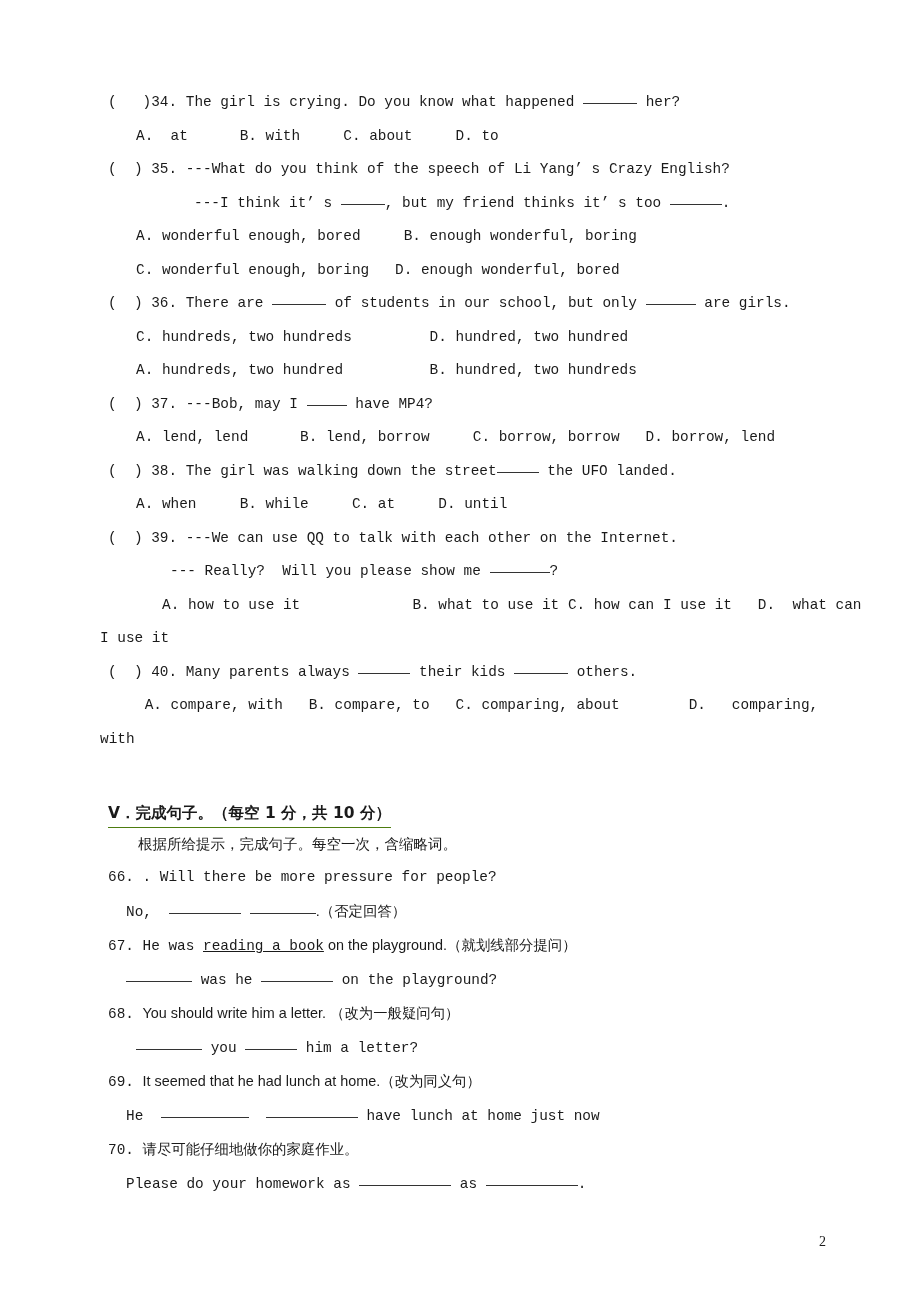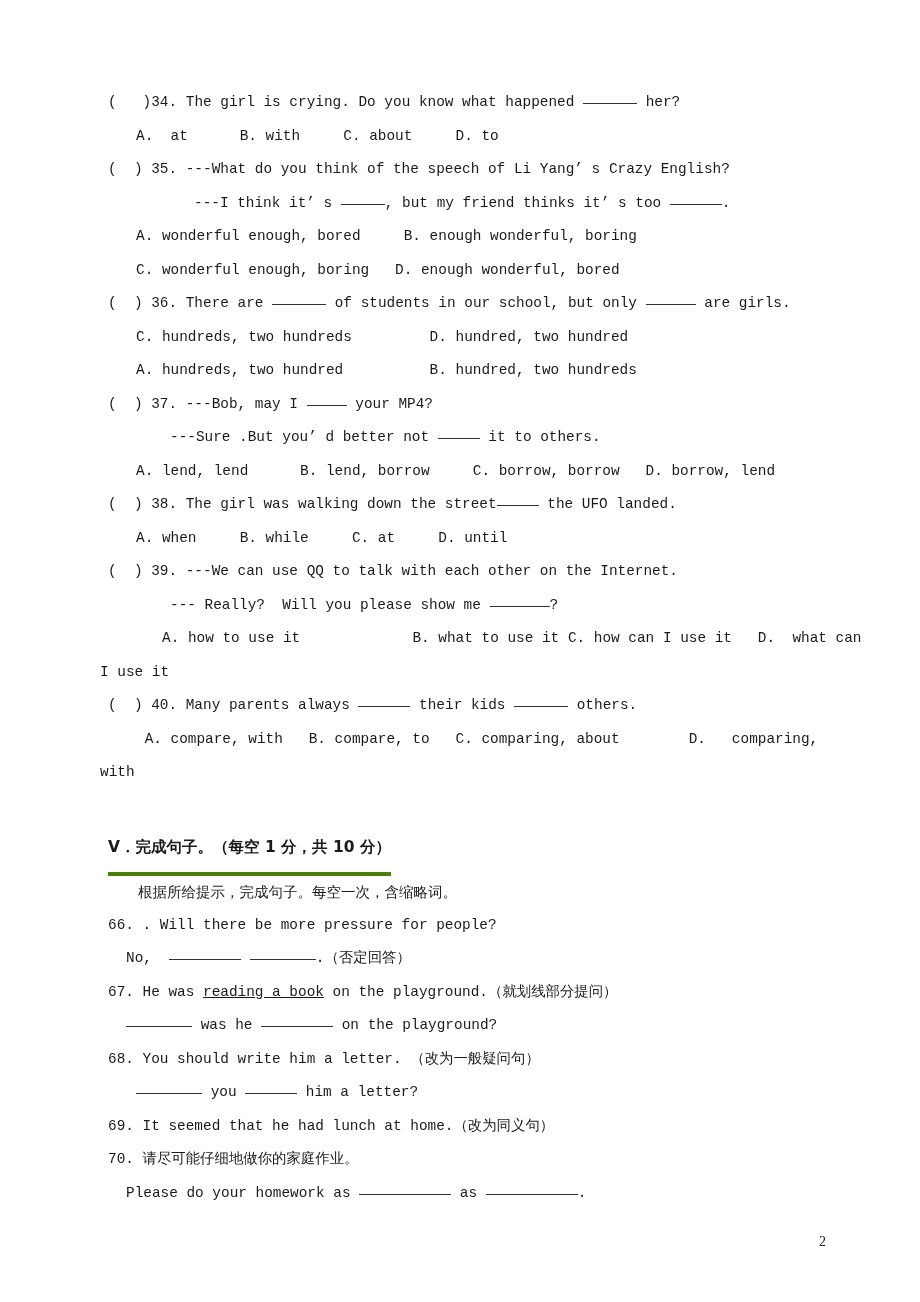--- a/index.html
+++ b/index.html
@@ -48,35 +48,35 @@
   }
   .u { text-decoration: underline; text-align: right; }
 
   
   .sec-head {
     font-family: "DejaVu Sans", "Liberation Sans", sans-serif;
     font-weight: bold;
     font-size: 15.5px;
     line-height: 26px;
     display: inline-block;
-    border-bottom: 4px solid #4d7c0f;
-    padding-bottom: 12px;
+    border-bottom: 1px solid #4d7c0f;
+    padding-bottom: 1px;
     white-space: pre;
   }
   .sec-head-wrap { margin-top: 0; }
 
   .cn-note {
     font-family: "DejaVu Sans", "Liberation Sans", sans-serif;
     font-size: 14.5px;
     line-height: 33px;
     padding-left: 30px;
     white-space: pre;
   }
   .cn {
-    font-family: Liberation Mono, monospace;
+    font-family: Liberation Sans, sans-serif;
   }
 
   .spacer-lg { height: 44px; }
 
   .page-num {
     position: absolute;
     right: 94px;
     top: 1234px;
     font-family: "Liberation Serif", "DejaVu Serif", serif;
     font-size: 14px;
@@ -94,22 +94,21 @@
 
     <div class="line q-line"><span>(  )</span><span> 35.</span><span> ---What do you think of the speech of Li Yang’ s Crazy English?</span></div>
     <div class="line" style="padding-left:86px"><span>---I think it’ s </span><span class="blk" style="width:44px"></span><span>, but my friend thinks it’ s too </span><span class="blk" style="width:52px"></span><span>.</span></div>
     <div class="line opt-line" style="padding-left:28px">A. wonderful enough, bored     B. enough wonderful, boring</div>
     <div class="line opt-line" style="padding-left:28px">C. wonderful enough, boring   D. enough wonderful, bored</div>
 
     <div class="line q-line"><span>(  )</span><span> 36.</span><span> There are </span><span class="blk" style="width:54px"></span><span> of students in our school, but only </span><span class="blk" style="width:50px"></span><span> are girls.</span></div>
     <div class="line opt-line" style="padding-left:28px">C. hundreds, two hundreds         D. hundred, two hundred</div>
     <div class="line opt-line" style="padding-left:28px">A. hundreds, two hundred          B. hundred, two hundreds</div>
 
-    <div class="line q-line"><span>(  )</span><span> 37.</span><span> ---Bob, may I </span><span class="blk" style="width:40px"></span><span> your MP4?</span></div>
-    <div class="line" style="padding-left:62px"><span>---Sure .But you’ d better not </span><span class="blk" style="width:42px"></span><span> it to others.</span></div>
+    <div class="line q-line"><span>(  )</span><span> 37.</span><span> ---Bob, may I </span><span class="blk" style="width:40px"></span><span> have MP4?</span></div>
     <div class="line opt-line" style="padding-left:28px">A. lend, lend      B. lend, borrow     C. borrow, borrow   D. borrow, lend</div>
 
     <div class="line q-line"><span>(  )</span><span> 38.</span><span> The girl was walking down the street</span><span class="blk" style="width:42px"></span><span> the UFO landed.</span></div>
     <div class="line opt-line" style="padding-left:28px">A. when     B. while     C. at     D. until</div>
 
     <div class="line q-line"><span>(  )</span><span> 39.</span><span> ---We can use QQ to talk with each other on the Internet.</span></div>
     <div class="line" style="padding-left:62px"><span>--- Really?  Will you please show me </span><span class="blk" style="width:60px"></span><span>?</span></div>
     <div class="line opt-line" style="padding-left:54px">A. how to use it             B. what to use it C. how can I use it   D.  what can</div>
     <div class="line opt-line" style="padding-left:0px;margin-left:-8px">I use it</div>
 
@@ -127,20 +126,21 @@
     <div class="line"><span>66. </span><span>. Will there be more pressure for people?</span></div>
     <div class="line" style="padding-left:18px"><span>No,  </span><span class="blk" style="width:72px"></span><span> </span><span class="blk" style="width:66px"></span><span class="cn">.（否定回答）</span></div>
 
     <div class="line"><span>67. </span><span>He was </span><span class="u">reading a book</span><span class="cn"> on the playground.（就划线部分提问）</span></div>
     <div class="line" style="padding-left:18px"><span class="blk" style="width:66px"></span><span> was he </span><span class="blk" style="width:72px"></span><span> on the playground?</span></div>
 
     <div class="line"><span>68. </span><span class="cn">You should write him a letter. （改为一般疑问句）</span></div>
     <div class="line" style="padding-left:28px"><span class="blk" style="width:66px"></span><span> you </span><span class="blk" style="width:52px"></span><span> him a letter?</span></div>
 
     <div class="line"><span>69. </span><span class="cn">It seemed that he had lunch at home.（改为同义句）</span></div>
+    <div class="line" style="padding-left:18px"><span>He  </span><span class="blk" style="width:88px"></span><span>  </span><span class="blk" style="width:92px"></span><span> have lunch at home just now</span></div>
 
     <div class="line"><span>70. </span><span class="cn">请尽可能仔细地做你的家庭作业。</span></div>
     <div class="line" style="padding-left:18px"><span>Please do your homework as </span><span class="blk" style="width:92px"></span><span> as </span><span class="blk" style="width:92px"></span><span>.</span></div>
 
   </div>
 
   <div class="page-num">2</div>
 </div>
 
 </body></html>

